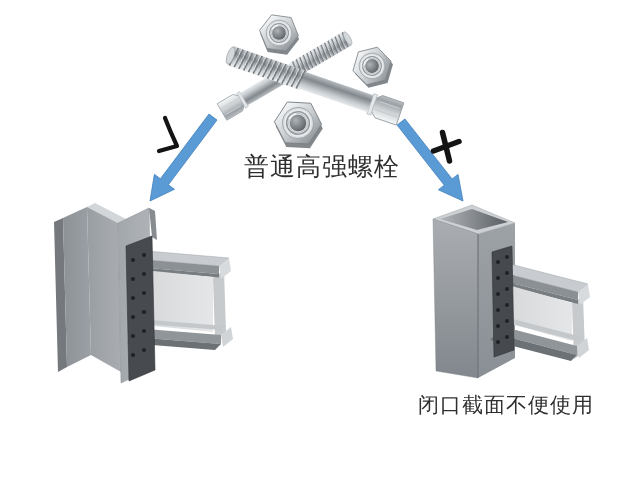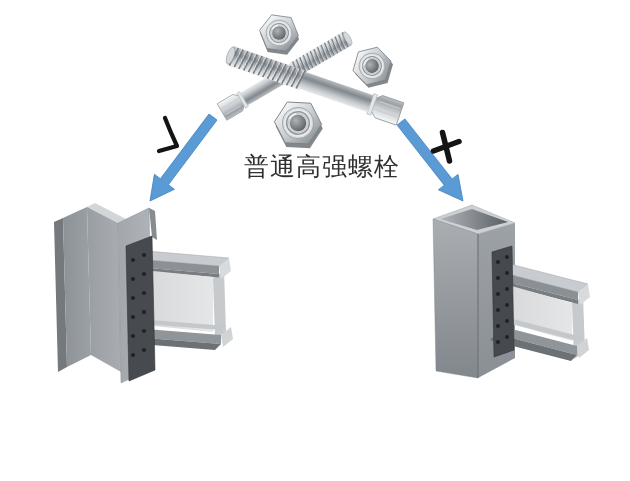--- a/index.html
+++ b/index.html
@@ -197,14 +197,15 @@
   <g>
     <use href="#nut" transform="translate(279,33) rotate(8) scale(0.98)"></use>
     <use href="#nut" transform="translate(372,66) rotate(-14) scale(0.98)"></use>
     <use href="#bolt" transform="translate(242.4,100) rotate(-30.4) scale(0.91)"></use>
     <use href="#bolt" transform="translate(372.5,104.5) rotate(199) scale(1.12)"></use>
     <use href="#nut" transform="translate(298,123) rotate(3) scale(1.18)"></use>
   </g>
 </svg>
 
 <div class="lbl title" style="left:322px;top:150px;text-align:right;">普通高强螺栓</div>
+<div class="lbl caption" style="left:506px;top:391px;">闭口截面不便使用</div>
 
 </div>
 
 </body></html>

